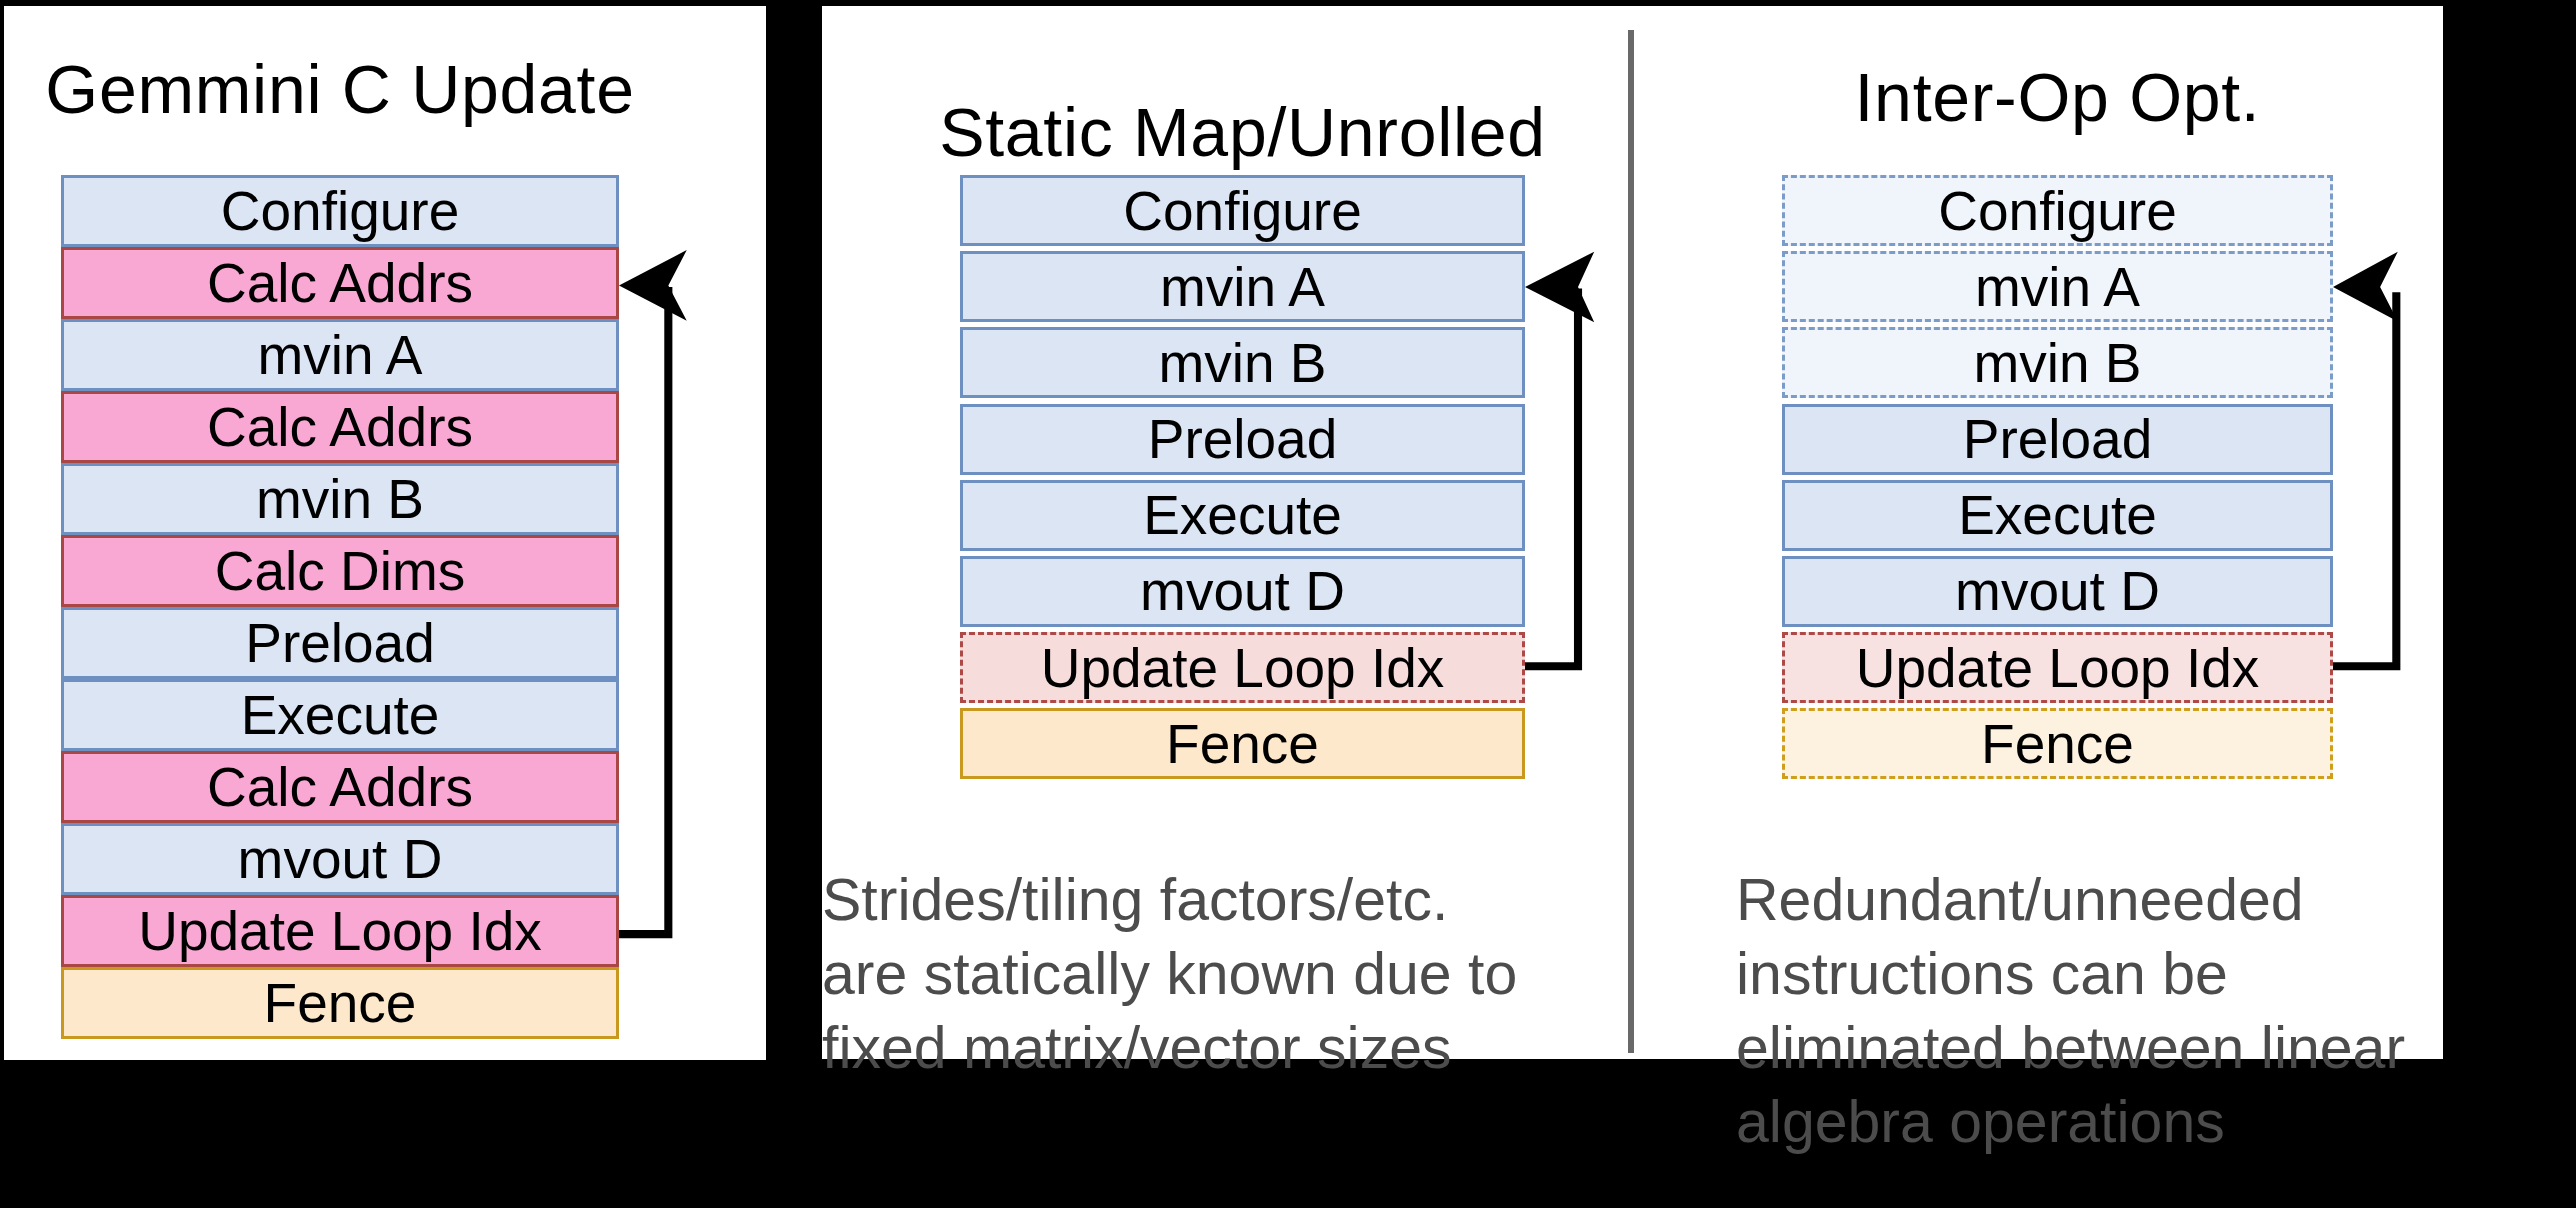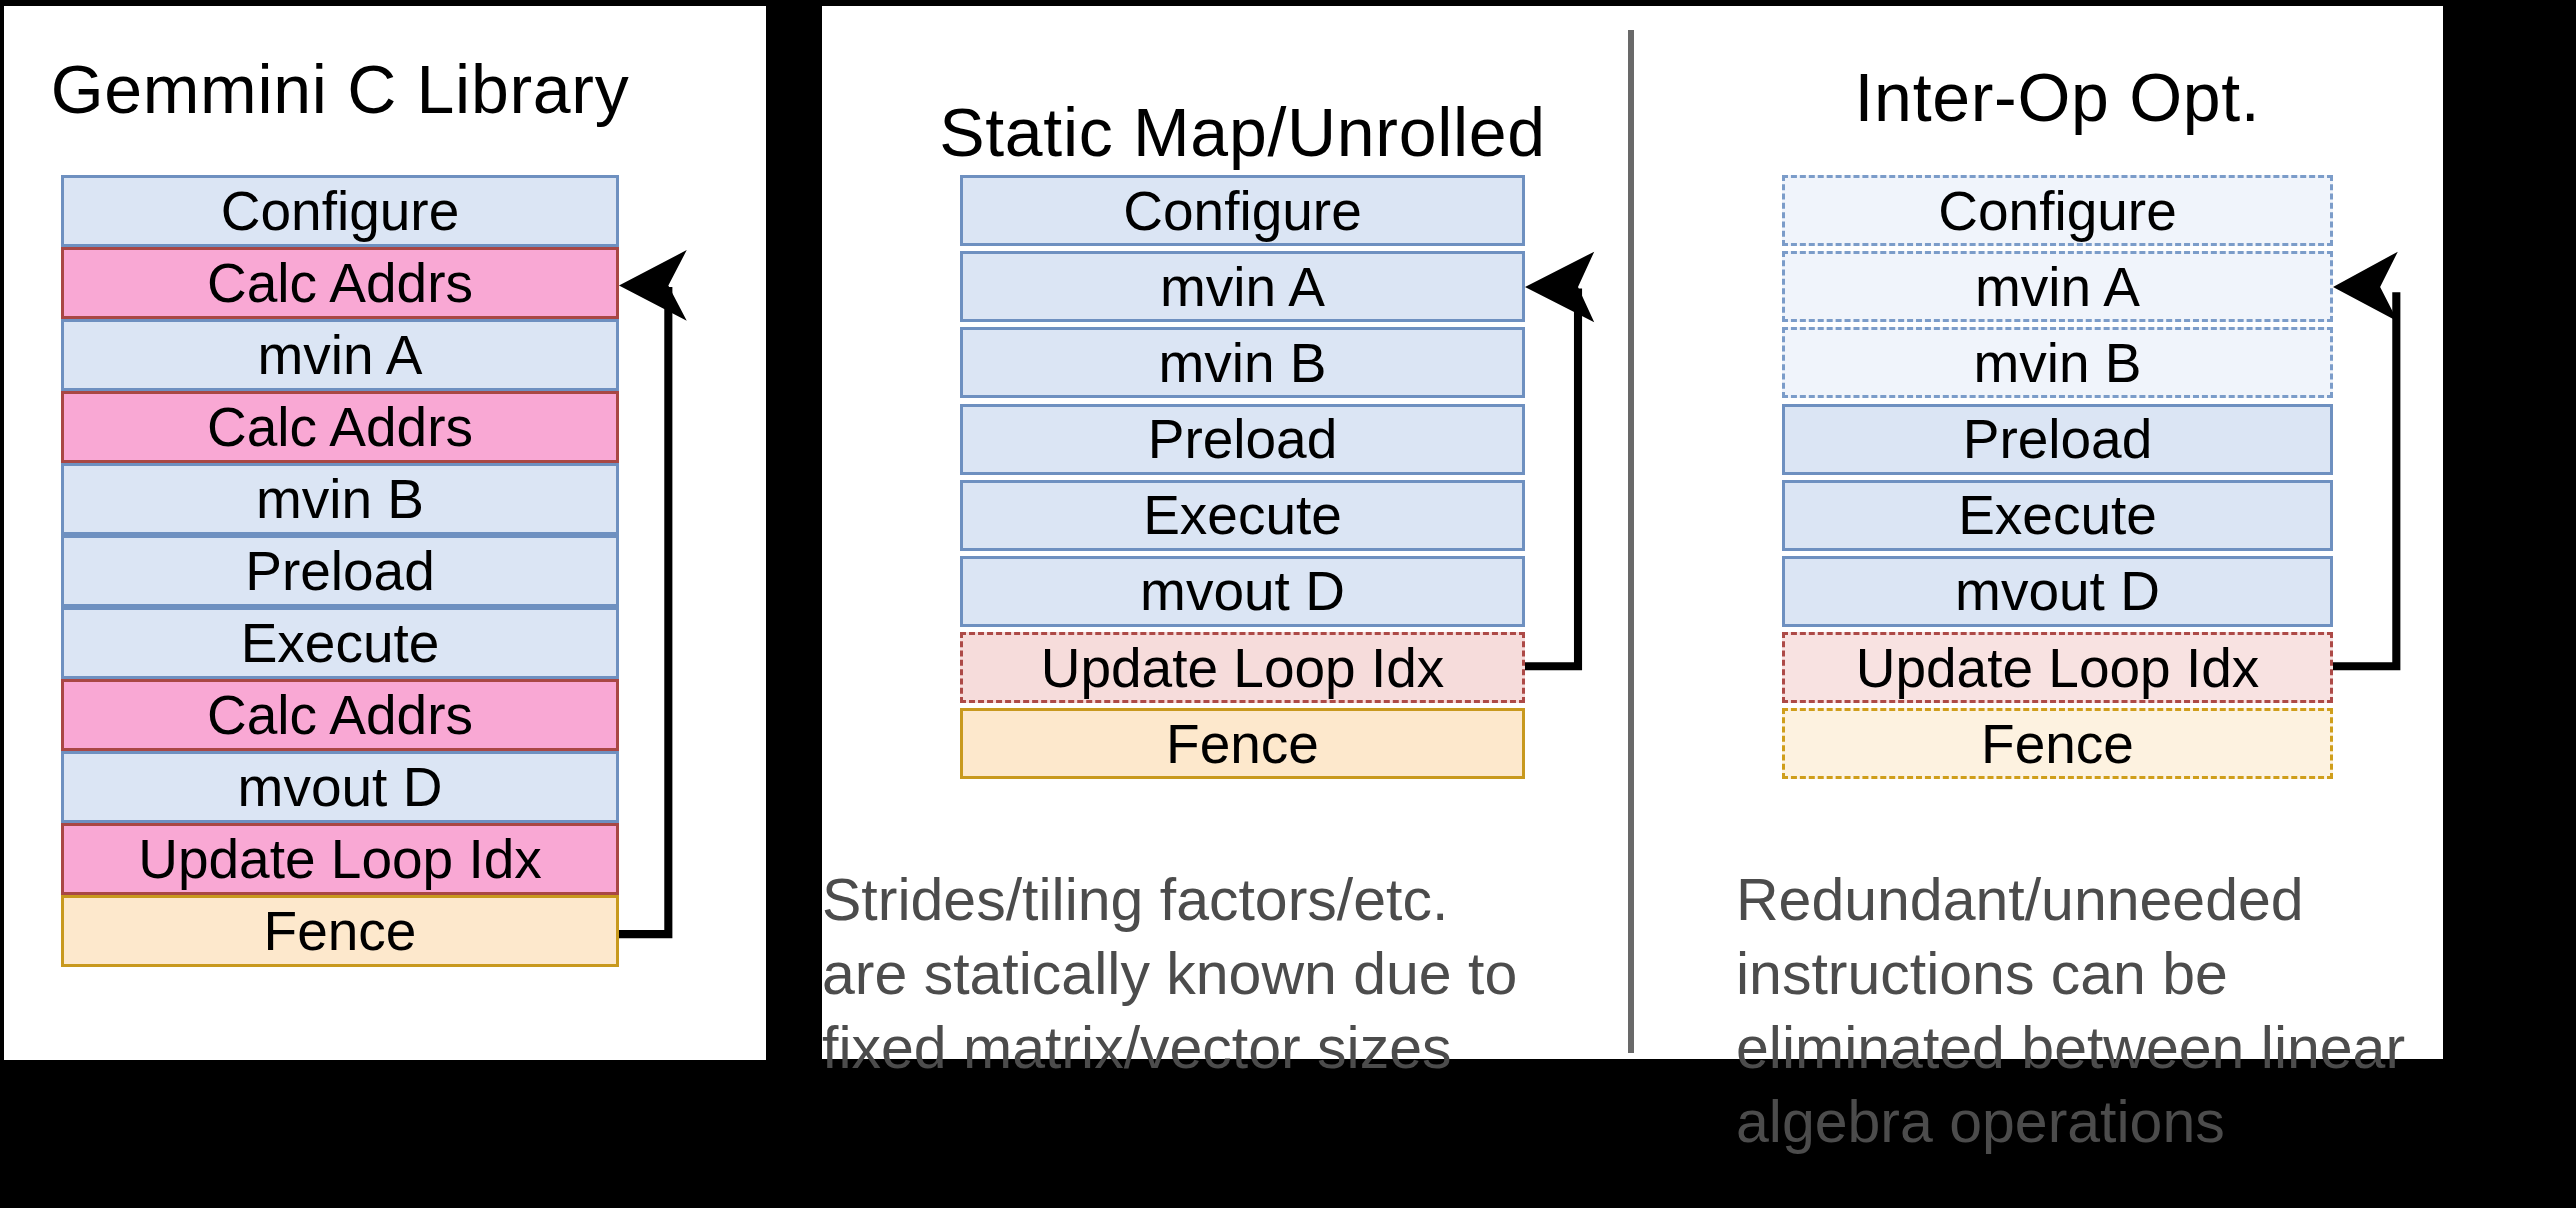--- a/index.html
+++ b/index.html
@@ -59,39 +59,42 @@
 </style>
 </head>
 <body>
 
 <div id="canvas">
 
   <div id="left-panel-bg" class="abs panel-bg"></div>
   <div id="main-panel-bg" class="abs panel-bg"></div>
   <div id="divider" class="abs"></div>
 
-  <div id="title-0" class="abs panel-title">Gemmini C Library</div>
+  <div id="title-0" class="abs panel-title">Gemmini C Update</div>
   <div id="title-1" class="abs panel-title">Static Map/Unrolled</div>
   <div id="title-2" class="abs panel-title">Inter-Op Opt.</div>
 
   <div id="stack-0" class="abs stack">
       <div class="box blue">
         <span>Configure</span>
       </div>
       <div class="box red">
         <span>Calc Addrs</span>
       </div>
       <div class="box blue">
         <span>mvin A</span>
       </div>
       <div class="box red">
         <span>Calc Addrs</span>
       </div>
       <div class="box blue">
         <span>mvin B</span>
+      </div>
+      <div class="box red">
+        <span>Calc Dims</span>
       </div>
       <div class="box blue">
         <span>Preload</span>
       </div>
       <div class="box blue">
         <span>Execute</span>
       </div>
       <div class="box red">
         <span>Calc Addrs</span>
       </div>

